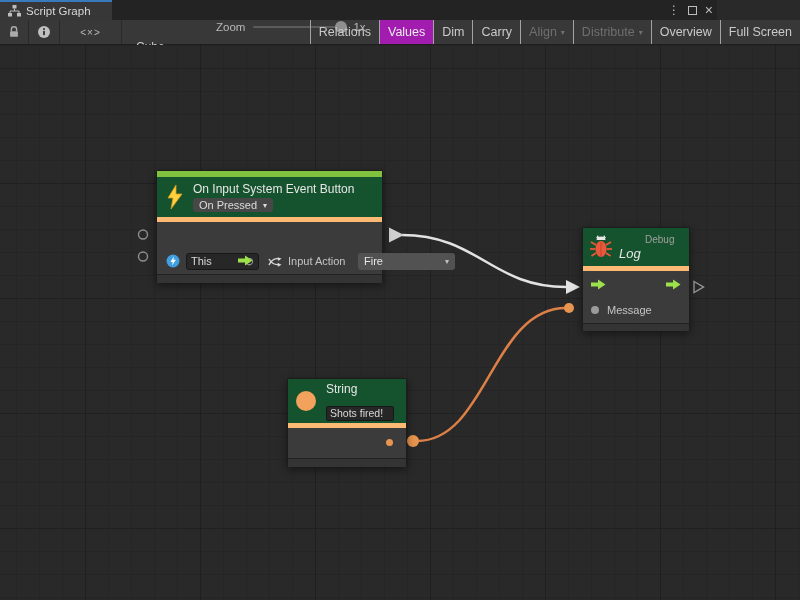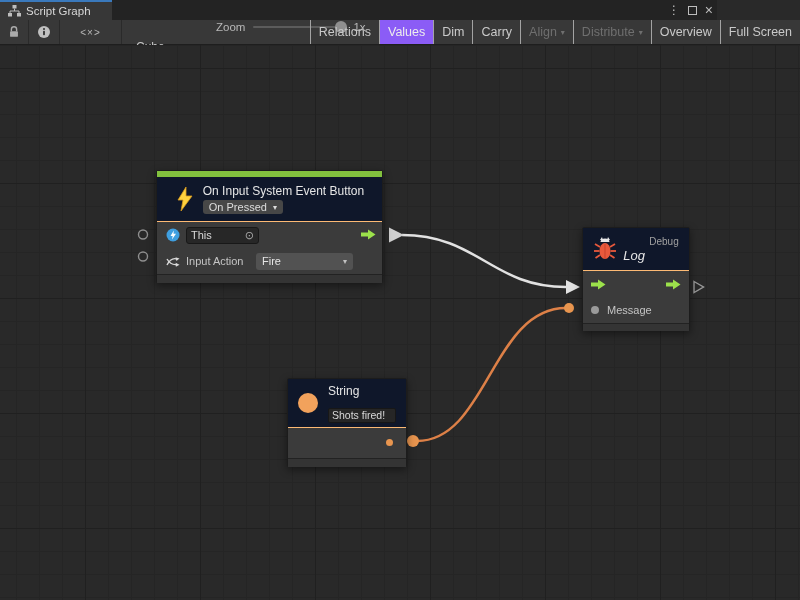--- a/index.html
+++ b/index.html
@@ -26,53 +26,53 @@
   .tb-context { display:flex; align-items:flex-start; gap:20px; padding:0 14px 0 14px;flex-direction:column; }
   .tb-context span { color:#C8C8C8; font-size:12px; }
   #zoom-cluster { position:absolute; left:216px; top:0; height:14px; display:flex; align-items:center; gap:8px; }
   #zoom-cluster .zlabel { color:#B8B8B8; font-size:11.5px; }
   #zoom-track { position:relative; width:92px; height:2px; background:#5B5B5B; border-radius:1px; }
   #zoom-knob { position:absolute; right:-2px; top:-5px; width:12px; height:12px; border-radius:50%; background:#8F8F8F; }
   #zoom-cluster .zval { color:#B8B8B8; font-size:11.5px; }
   .tb-right { position:absolute; right:0; top:0; height:24px; display:flex; align-items:stretch; }
   .tb-btn { display:flex; align-items:center; padding:0 8px; color:#C9C9C9; font-size:12.5px;
             border-left:1px solid #a3a3a3; white-space:nowrap; gap:4px; }
-  .tb-btn.selected { background:#8b5cf6; color:#EDEDED; }
+  .tb-btn.selected { background:#a21caf; color:#EDEDED; }
   .tb-btn.disabled { color:#6F6F6F; }
   .tb-btn .caret { font-size:8px; margin-top:1px; }
 
   
   #canvas { position:absolute; left:0; top:45px; width:800px; height:555px; background-color:#292929;
     background-image:
       linear-gradient(#202020 1px, transparent 1px),
       linear-gradient(90deg,#202020 1px, transparent 1px),
       linear-gradient(#252525 1px, transparent 1px),
       linear-gradient(90deg,#252525 1px, transparent 1px);
     background-size:115px 115px,115px 115px,23px 23px,23px 23px;
     background-position:0 23px,85px 0,0 0,16px 0; }
   #wires { position:absolute; left:0; top:0; z-index:1; }
 
   
   .node { position:absolute; z-index:2; background:#3B3B3B; border:1px solid #1C1C1C; border-radius:2px;
           box-shadow:0 3px 8px rgba(0,0,0,0.45); }
-  .node-header { background:#0f172a; border-bottom:1px solid #fdba74; display:flex; align-items:center;justify-content:center; }
+  .node-header { background:#14532d; border-bottom:5px solid #fdba74; display:flex; align-items:center; }
   .node-footer { background:#343434; border-top:1px solid #222; }
   .node-title { color:#E6E6E6; font-size:12px; }
   .nrow { display:flex; align-items:center; position:relative; }
   .nrow .rlabel { color:#C4C4C4; font-size:11px; }
 
   
   #node-event { left:156px; top:125px; width:227px; height:113px; }
   #node-event .strip { height:6px; background:#82C13E; }
   #node-event .node-header { height:45px; padding:0 8px; gap:8px; }
   #node-event .hdr-col { display:flex; flex-direction:column; gap:2px; }
   .mini-dropdown { background:#474747; border-radius:3px; color:#DCDCDC; font-size:11px;
                    padding:1px 6px; display:inline-flex; align-items:center; gap:6px; width:fit-content; }
   .mini-dropdown .caret { font-size:8px; }
-  #node-event .body { height:52px; display:flex; flex-direction:column; }
+  #node-event .body { height:52px; display:flex; flex-direction:row;align-items:flex-end; }
   #node-event .nrow { height:26px; padding-left:8px; }
   .obj-field { margin-left:5px; width:73px; height:17px; background:#272727; border:1px solid #181818;
                border-radius:3px; color:#D8D8D8; font-size:11px; display:flex; align-items:center;
                padding:0 4px; justify-content:space-between; }
   .obj-field .target { color:#ABABAB; font-size:11px; }
   .select-field { position:absolute; left:99px; width:97px; height:17px; background:#525252; border-radius:3px;
                   color:#E6E6E6; font-size:11px; display:flex; align-items:center; padding:0 6px;
                   justify-content:space-between; }
   .select-field .caret { color:#C2C2C2; font-size:8px; }
   #node-event .row-icon { width:16px; display:flex; justify-content:center; }

